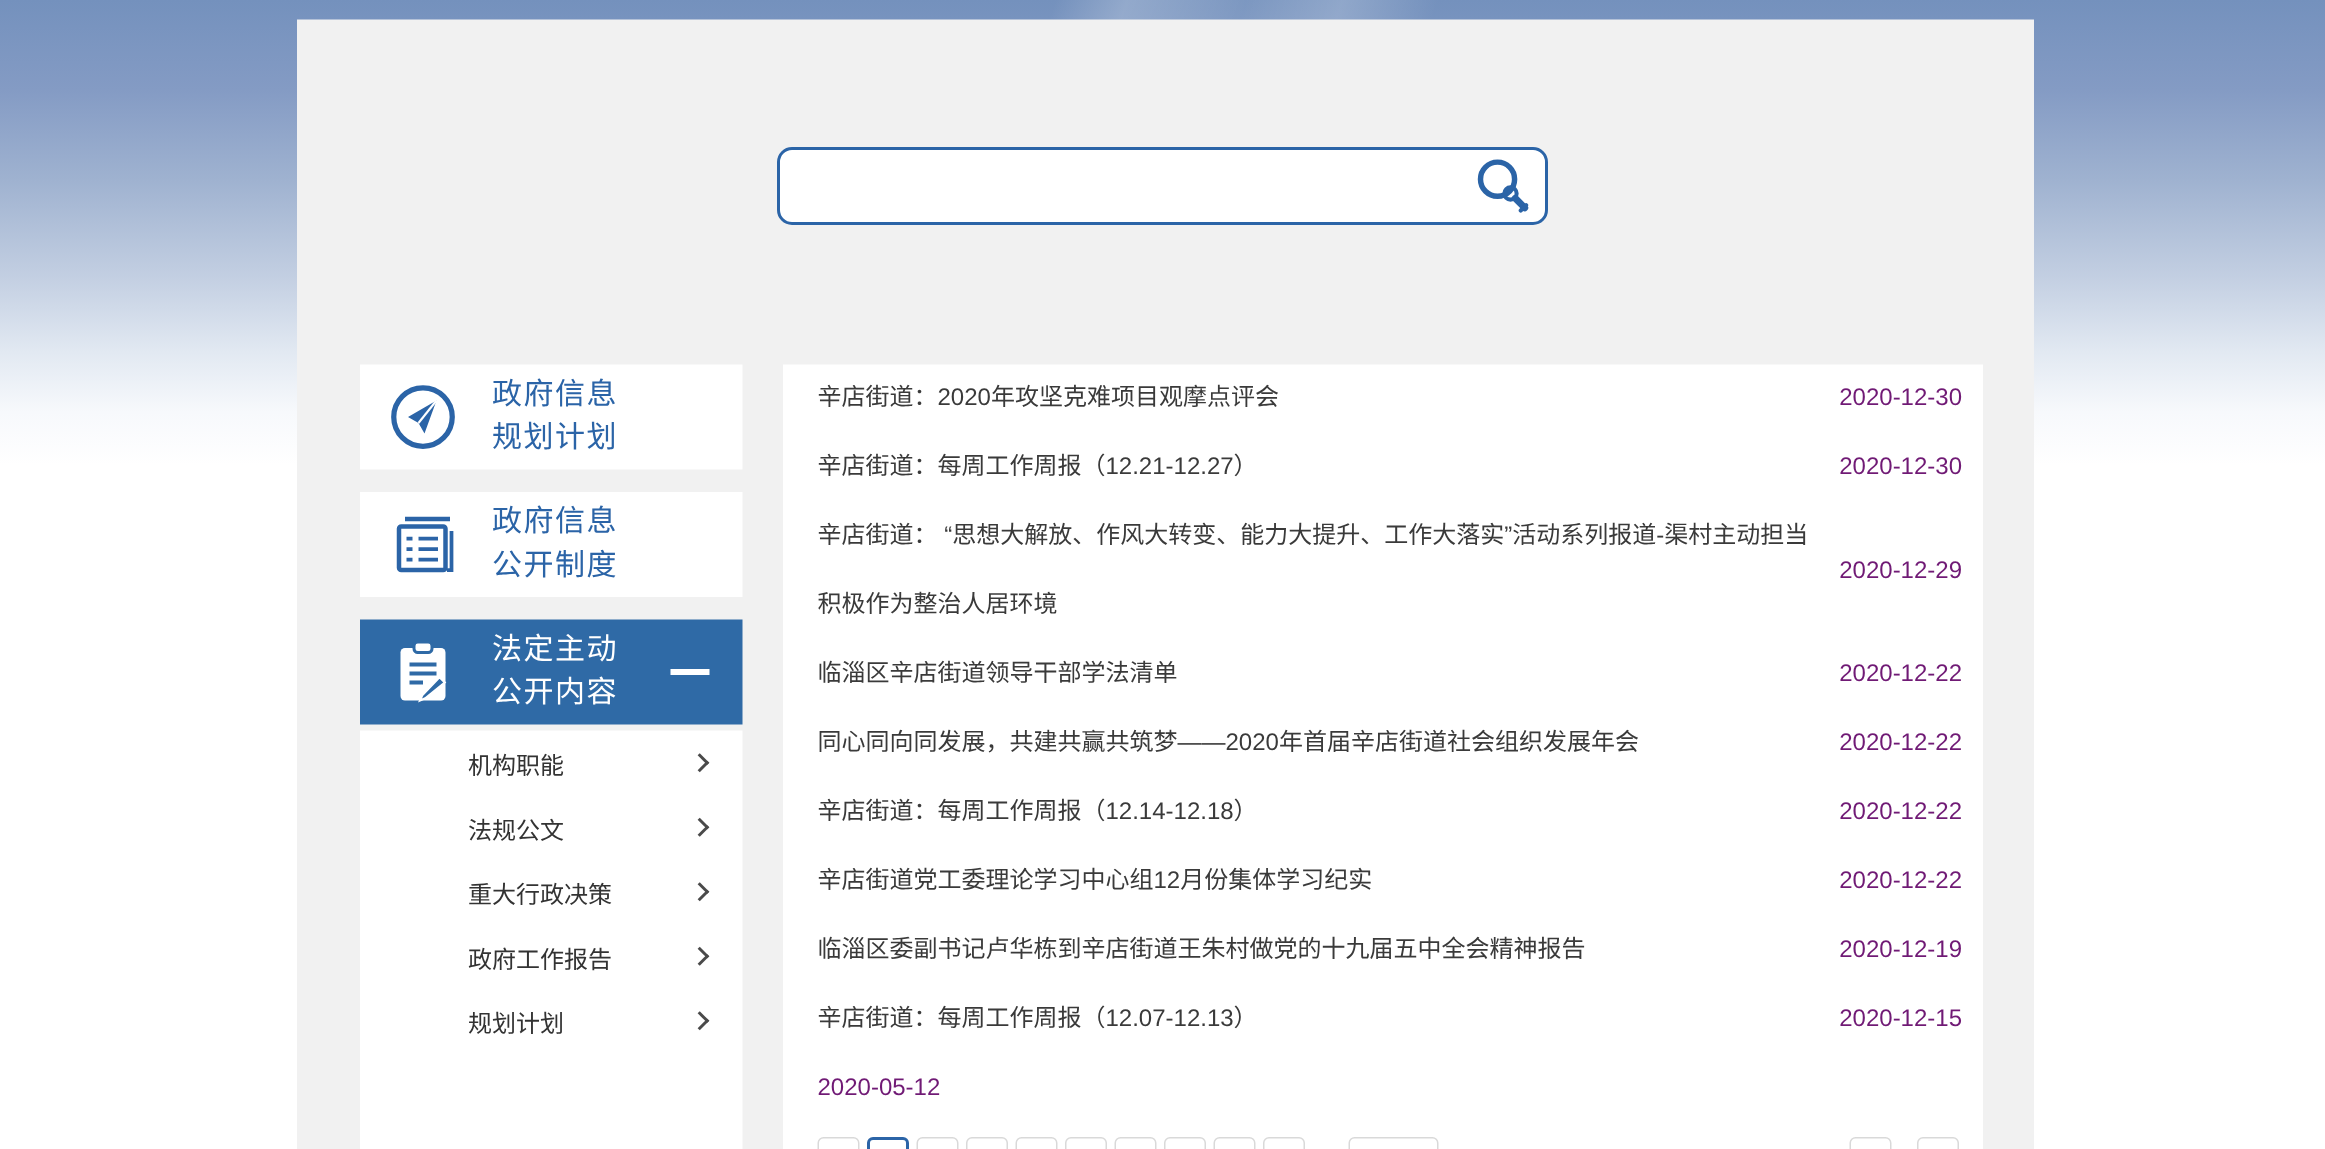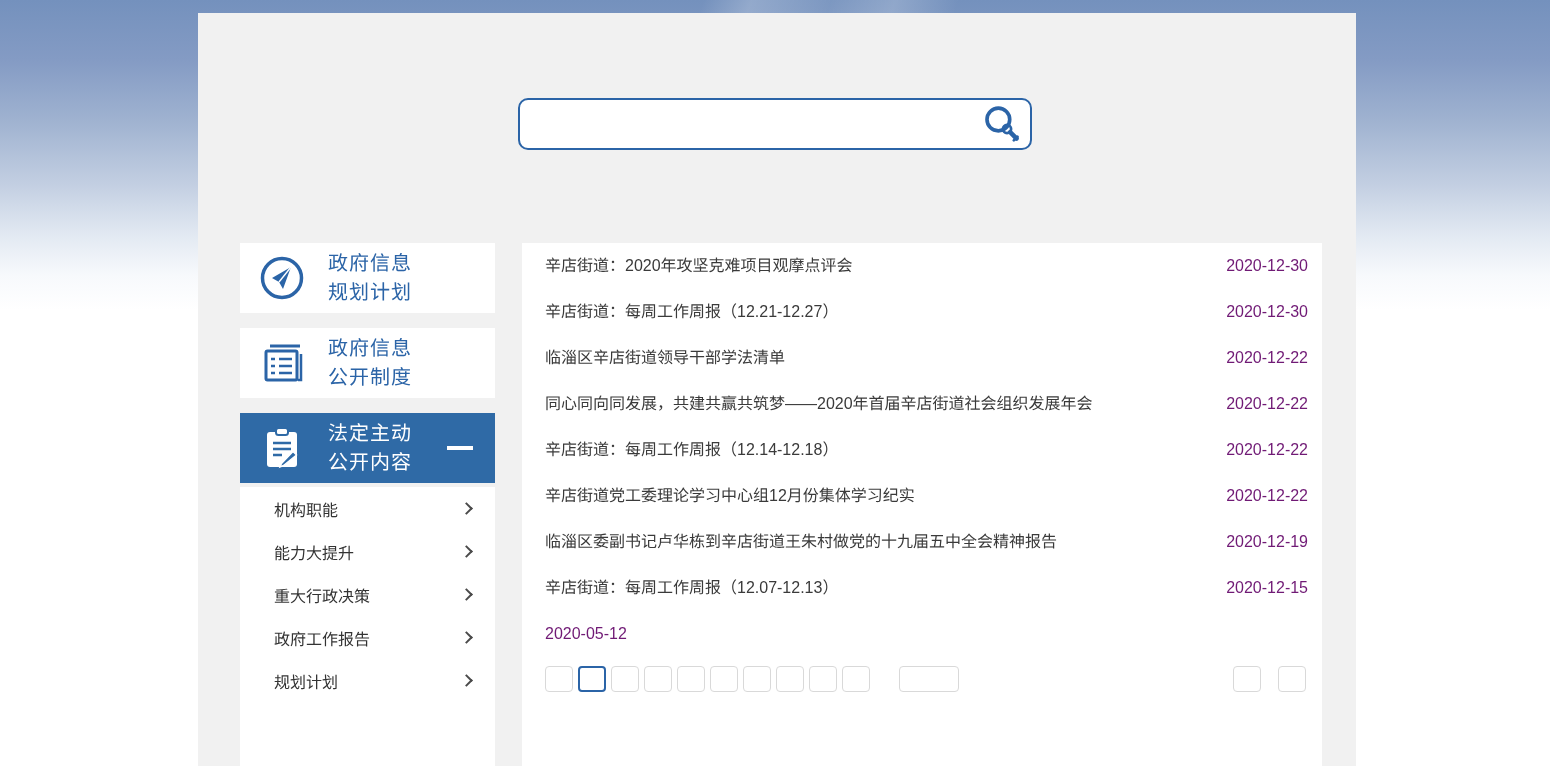--- a/index.html
+++ b/index.html
@@ -50,21 +50,21 @@
     display:flex; align-items:center; cursor:pointer;
   }
   .mi-icon { width:50px; height:50px; margin-left:17px; flex:none; }
   .mi-icon svg { width:50px; height:50px; display:block; }
   .mi-label { margin-left:21px; font-size:20px; line-height:29px; color:#2B64A7; letter-spacing:1px; }
   .mi-label span { display:block; }
   .menu-item.active { background:#2F6AA6; margin-bottom:4px; }
   .menu-item.active .mi-label { color:#fff; }
   .minus-dash { margin-left:auto; margin-right:22px; width:26px; height:4px; background:#fff; }
 
-  .submenu { list-style:none; background:#fff; height:280px; overflow:hidden; }
+  .submenu { list-style:none; background:#fff; height:280px; overflow:hidden;padding-left:38px; }
   .submenu li {
     height:43px; display:flex; align-items:center;
     padding:0 24px 0 34px; font-size:16px; color:#333; cursor:pointer;
   }
   .chev {
     margin-left:auto; width:9px; height:9px;
     border-top:2px solid #4a4a4a; border-right:2px solid #4a4a4a;
     transform:rotate(45deg); flex:none;
   }
 
@@ -157,21 +157,21 @@
         </span>
         <span class="minus-dash"></span>
       </div>
 
       <ul class="submenu">
         <li>
           <span>机构职能</span>
           <i class="chev"></i>
         </li>
         <li>
-          <span>能力大提升</span>
+          <span>法规公文</span>
           <i class="chev"></i>
         </li>
         <li>
           <span>重大行政决策</span>
           <i class="chev"></i>
         </li>
         <li>
           <span>政府工作报告</span>
           <i class="chev"></i>
         </li>
@@ -183,20 +183,24 @@
     </aside>
 
     <section class="news">
       <div class="news-row">
         <span class="news-title">辛店街道：2020年攻坚克难项目观摩点评会</span>
         <span class="news-date">2020-12-30</span>
       </div>
       <div class="news-row">
         <span class="news-title">辛店街道：每周工作周报（12.21-12.27）</span>
         <span class="news-date">2020-12-30</span>
+      </div>
+      <div class="news-row">
+        <span class="news-title">辛店街道： “思想大解放、作风大转变、能力大提升、工作大落实”活动系列报道-渠村主动担当积极作为整治人居环境</span>
+        <span class="news-date">2020-12-29</span>
       </div>
       <div class="news-row">
         <span class="news-title">临淄区辛店街道领导干部学法清单</span>
         <span class="news-date">2020-12-22</span>
       </div>
       <div class="news-row">
         <span class="news-title">同心同向同发展，共建共赢共筑梦——2020年首届辛店街道社会组织发展年会</span>
         <span class="news-date">2020-12-22</span>
       </div>
       <div class="news-row">

